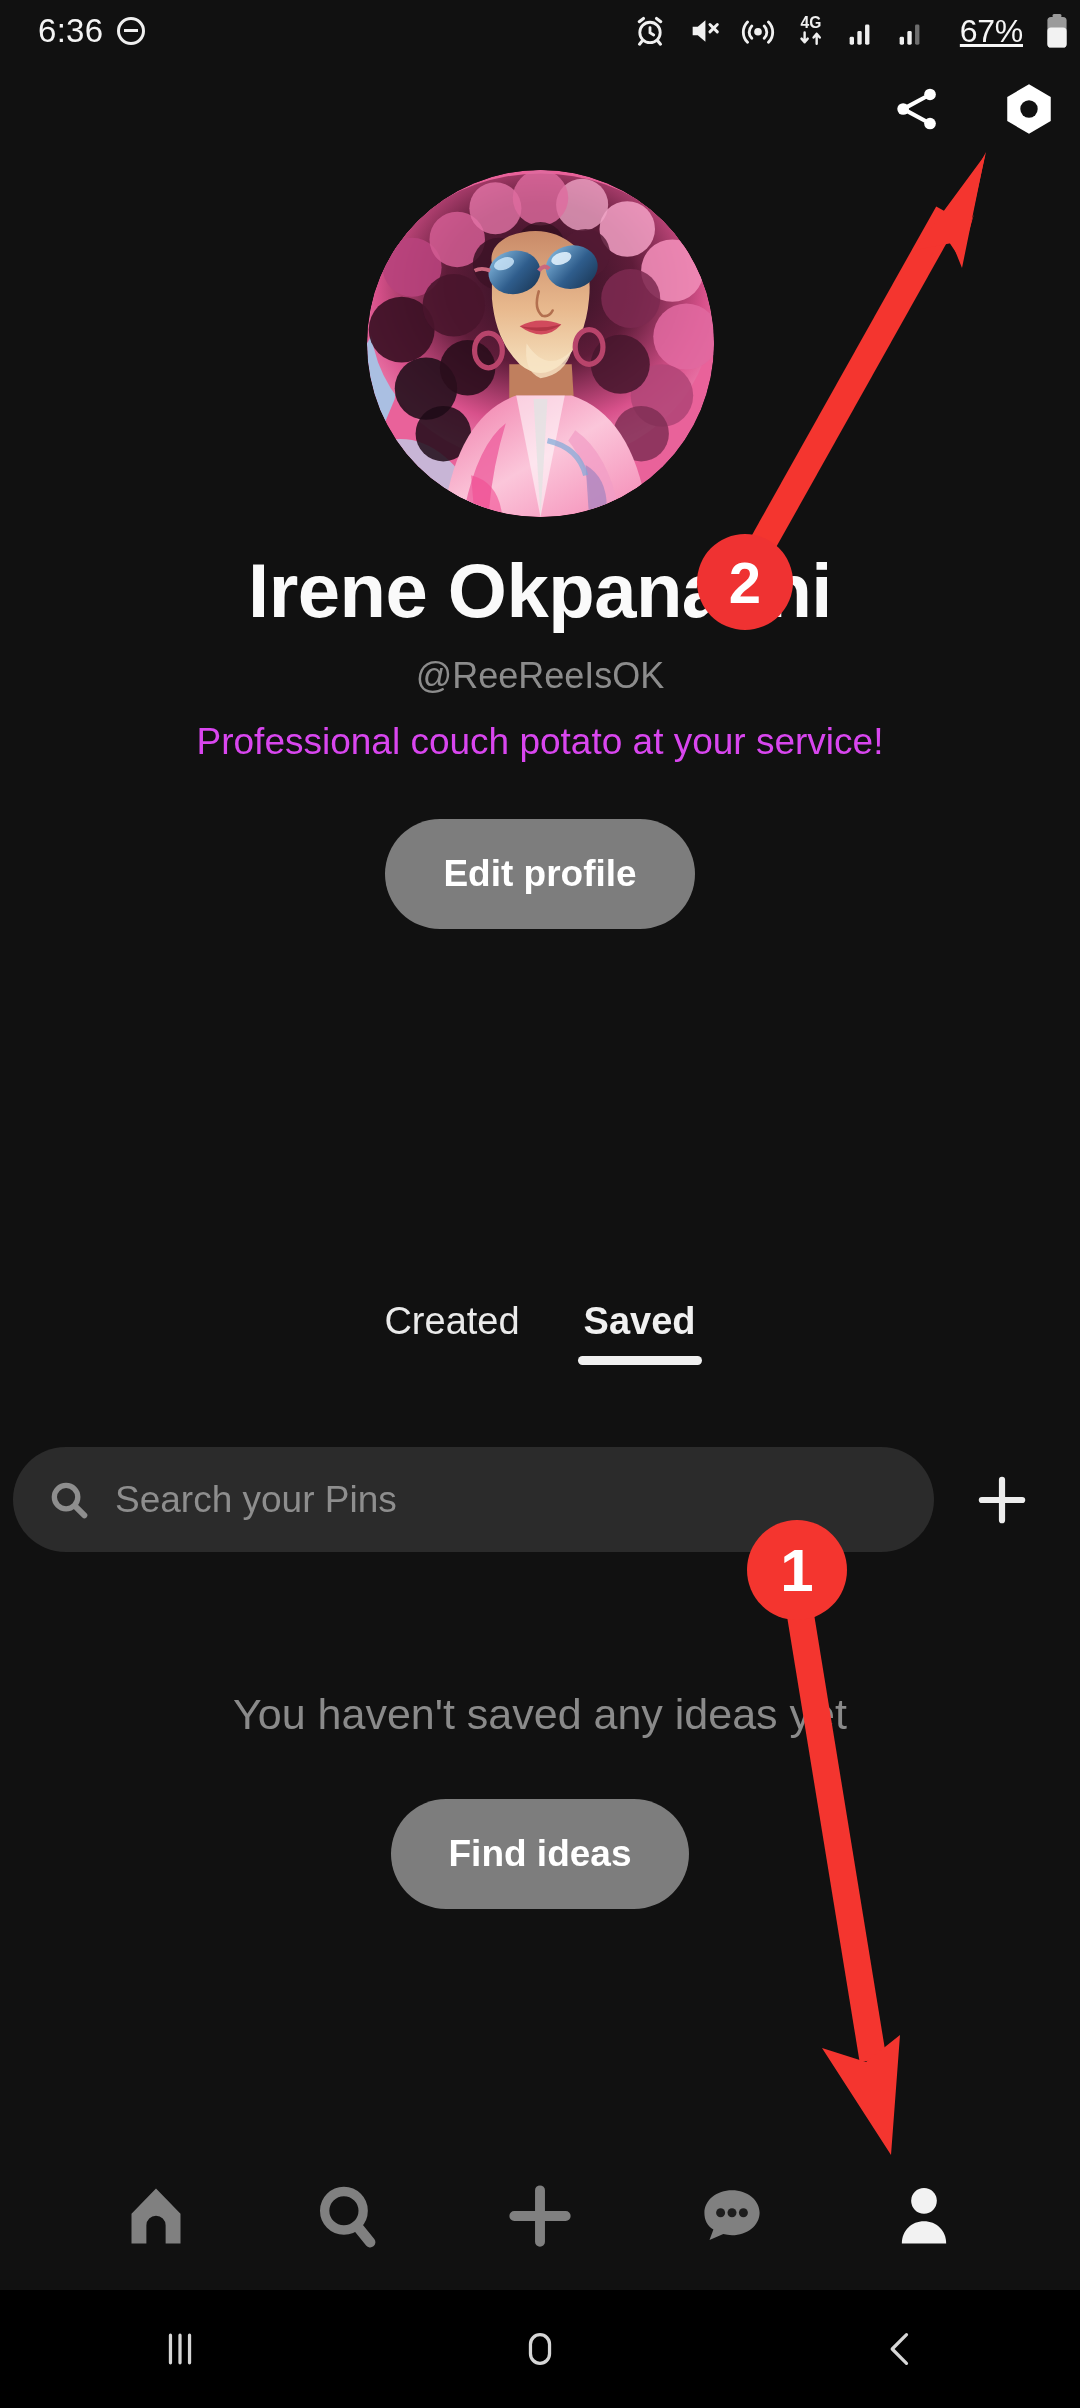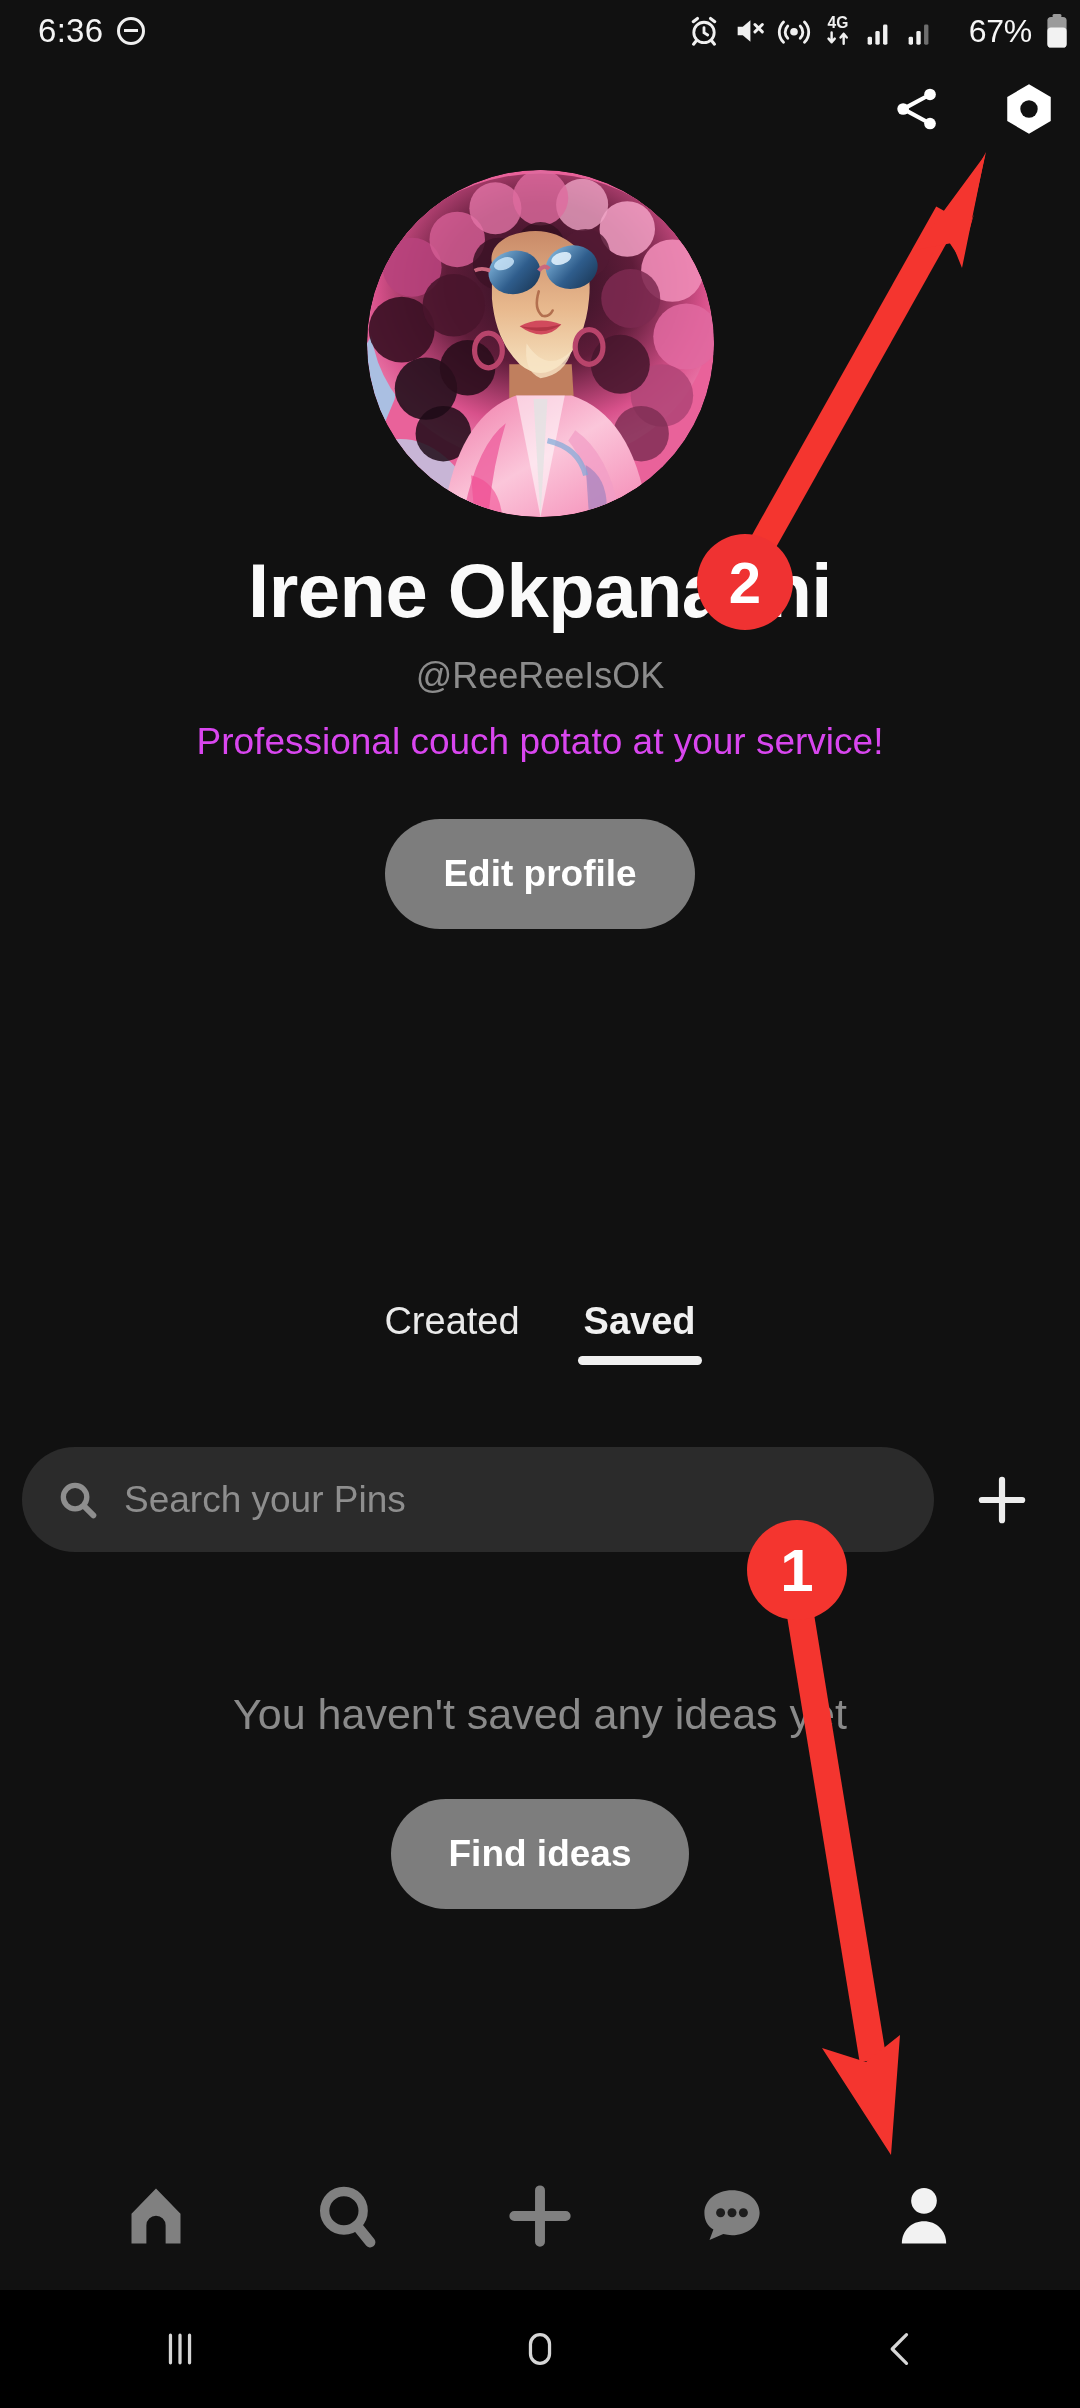--- a/index.html
+++ b/index.html
@@ -34,26 +34,26 @@
     margin-left:14px;
     position:relative;
   }
   .dnd-icon::after {
     content:""; position:absolute;
     left:4px; top:9px; width:14px; height:3px;
     background:#f0f0f0;
   }
   #status-right {
     margin-left:auto;
-    display:flex; align-items:center; gap:11px;
+    display:flex; align-items:center; gap:20px;
   }
   #status-right svg { display:block; }
   #battery-pct {
     font-size:32px; color:#f6f6f6; letter-spacing:-.3px;
-    margin-left:22px; margin-right:2px;
+    margin-left:13px; margin-right:2px;text-decoration:underline;
   }
 
   
   #top-actions {
     position:absolute; top:80px; right:22px;
     display:flex; align-items:center; gap:54px;
   }
   .top-icon-btn {
     width:58px; height:58px;
     display:flex; align-items:center; justify-content:center;
@@ -116,21 +116,21 @@
   .tab.inactive { font-weight:400; color:#eaeaea; }
   .tab-underline {
     position:absolute; left:0; right:0; bottom:0;
     height:9px; border-radius:6px; background:#f0f0f0;
   }
 
   
   #search-row {
     position:absolute; top:1447px; left:0; width:1080px;
     display:flex; align-items:center;
-    padding:0 30px 0 22px; gap:20px;
+    padding:0 30px 0 13px; gap:20px;
   }
   #search-field {
     flex:1;
     height:105px; border-radius:999px;
     background:#2b2b2b;
     display:flex; align-items:center;
     padding:0 34px; gap:24px;
   }
   #search-placeholder {
     font-size:37px; color:#8e8e8e;

